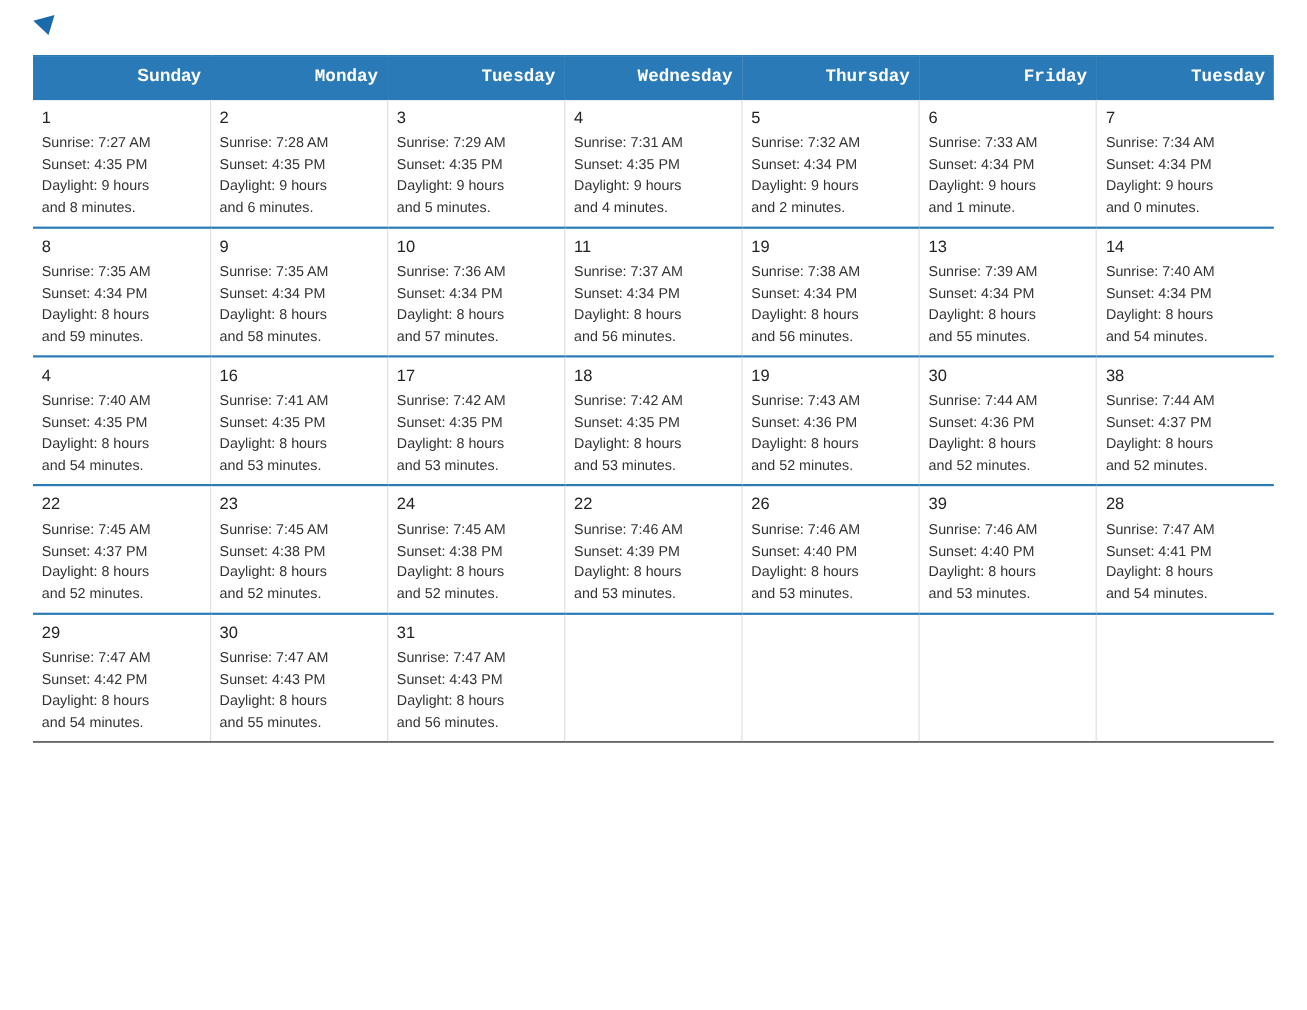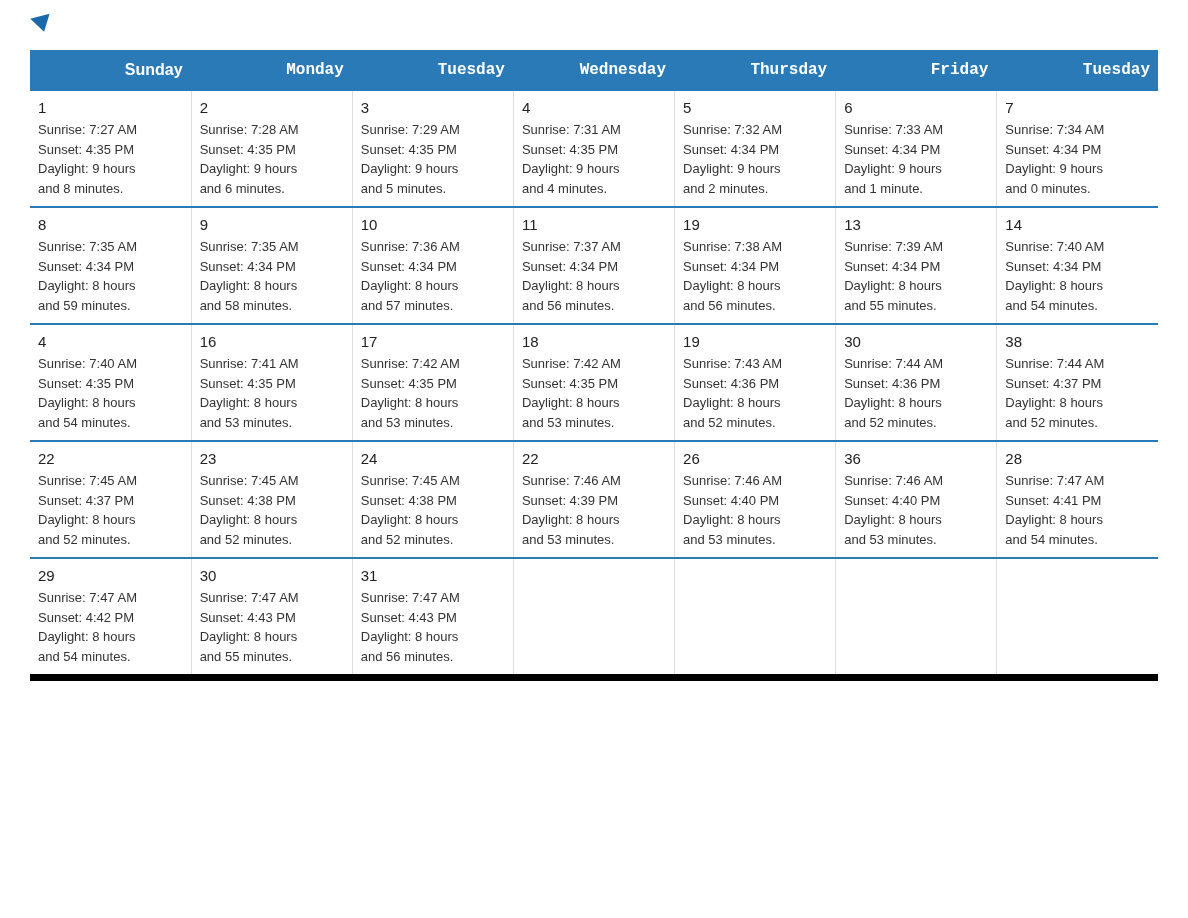--- a/index.html
+++ b/index.html
@@ -121,21 +121,21 @@
     }
     thead tr th + th {
       border-left: 1px solid rgba(255,255,255,0.3);
       font-family: Liberation Mono, monospace;
     }
     
     tbody tr td {
       border-top: 2px solid #2a7ab8;
     }
     tbody tr:last-child td {
-      border-bottom: 7px solid #000000;
+      border-bottom: 1px solid #000000;
     }
   </style>
 </head>
 <body>
 
 <div class="header">
   <div class="logo">
     <div class="logo-text">
       <span class="logo-general"></span>
       <span class="logo-triangle"></span>
@@ -266,21 +266,21 @@
         </td>
         <td>
           <div class="day-num">22</div>
           <div class="day-info">Sunrise: 7:46 AM<br>Sunset: 4:39 PM<br>Daylight: 8 hours<br>and 53 minutes.</div>
         </td>
         <td>
           <div class="day-num">26</div>
           <div class="day-info">Sunrise: 7:46 AM<br>Sunset: 4:40 PM<br>Daylight: 8 hours<br>and 53 minutes.</div>
         </td>
         <td>
-          <div class="day-num">36</div>
+          <div class="day-num">39</div>
           <div class="day-info">Sunrise: 7:46 AM<br>Sunset: 4:40 PM<br>Daylight: 8 hours<br>and 53 minutes.</div>
         </td>
         <td>
           <div class="day-num">28</div>
           <div class="day-info">Sunrise: 7:47 AM<br>Sunset: 4:41 PM<br>Daylight: 8 hours<br>and 54 minutes.</div>
         </td>
       </tr>
       <tr>
         <td>
           <div class="day-num">29</div>

